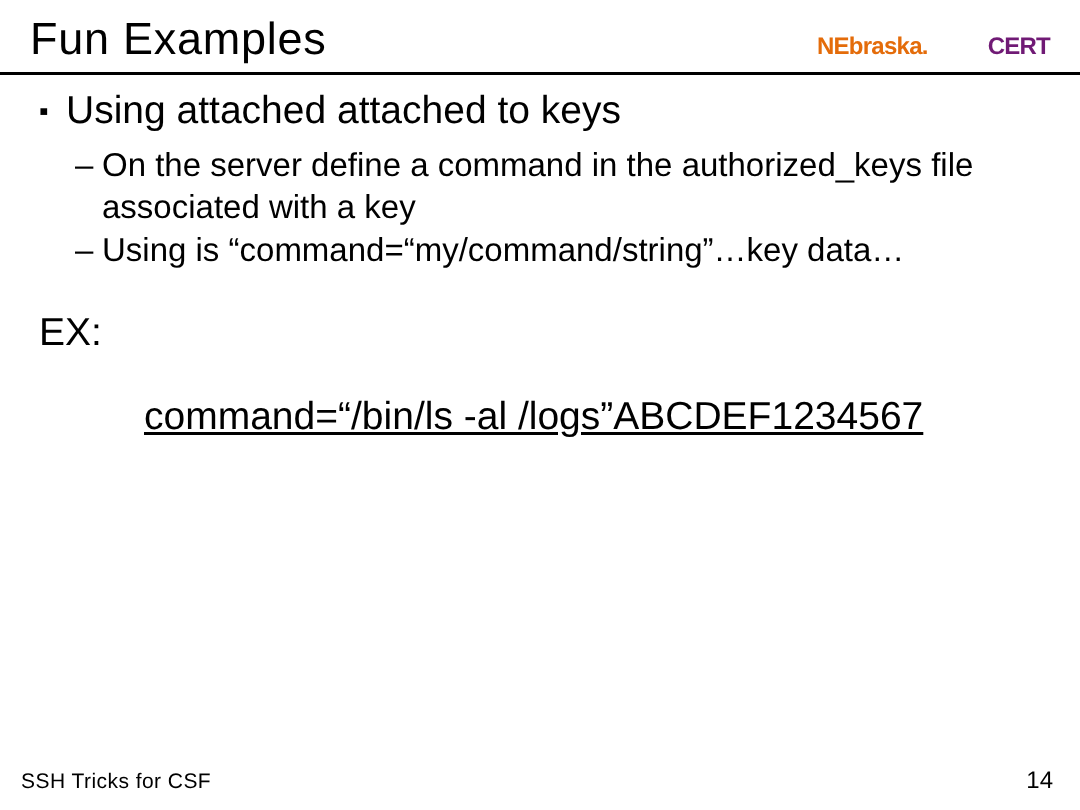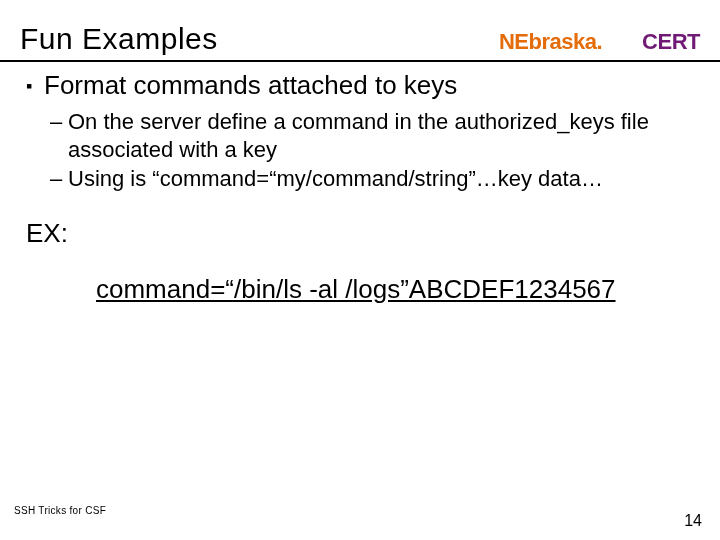--- a/index.html
+++ b/index.html
@@ -1,32 +1,32 @@
 <!DOCTYPE html>
 <html><head>
 <meta charset="utf-8">
 <style>
   * { margin: 0; padding: 0; box-sizing: border-box; }
   html, body { width: 720px; height: 540px; background: #fff; font-family: "Century Gothic", "Avant Garde", "AppleGothic", sans-serif; color: #000; overflow: hidden; }
   .slide { position: relative; width: 720px; height: 540px; }
   .title-row { display: flex; align-items: baseline; justify-content: space-between; padding: 10px 20px 4px 20px; }
-  .title { font-size: 30px; font-weight: 400; letter-spacing: 0.5px; margin-top: 12px; }
-  .brand { font-size: 22px; font-weight: 700; letter-spacing: -0.5px; display: flex; }
+  .title { font-size: 30px; font-weight: 400; letter-spacing: 0.5px; }
+  .brand { font-size: 16px; font-weight: 700; letter-spacing: -0.5px; display: flex; }
   .brand .b1 { color: #e46c0a; }
   .brand .b2 { color: #701a75; margin-left: 40px; }
   .hr { height: 2px; background: #000; margin: 0 0 8px 0; }
   .body { padding: 0 18px 0 26px; }
   .bullet1 { font-size: 26px; margin-bottom: 6px; display: flex; }
   .bullet1 .mk { width: 18px; flex: 0 0 18px; font-size: 18px; line-height: 32px; }
   .sub { margin-left: 24px; }
   .bullet2 { font-size: 22px; line-height: 1.25; display: flex; margin-bottom: 2px; }
   .bullet2 .mk { width: 18px; flex: 0 0 18px; }
   .para { font-size: 26px; line-height: 1.25; margin-top: 24px; }
   .indent-ex { padding-left: 70px; text-decoration: underline; }
-  .footer-left { position: absolute; left: 14px; bottom: 24px; font-size: 10px; letter-spacing: 0.3px; }
+  .footer-left { position: absolute; left: 14px; bottom: 12px; font-size: 14px; letter-spacing: 0.3px; }
   .footer-right { position: absolute; right: 18px; bottom: 10px; font-size: 16px; }
 </style>
 </head>
 <body>
 
 <div class="slide">
 
   <div class="title-row">
     <div class="title">Fun Examples</div>
     <div class="brand">
@@ -34,21 +34,21 @@
       <span class="b2">CERT</span>
     </div>
   </div>
 
   <div class="hr"></div>
 
   <div class="body">
 
     <div class="bullet1">
       <span class="mk">▪</span>
-      <span>Format commands attached to keys</span>
+      <span>Using attached attached to keys</span>
     </div>
 
     <div class="sub">
       <div class="bullet2">
         <span class="mk">–</span>
         <span>On the server define a command in the authorized_keys file associated with a key</span>
       </div>
       <div class="bullet2">
         <span class="mk">–</span>
         <span>Using is “command=“my/command/string”…key data…</span>

